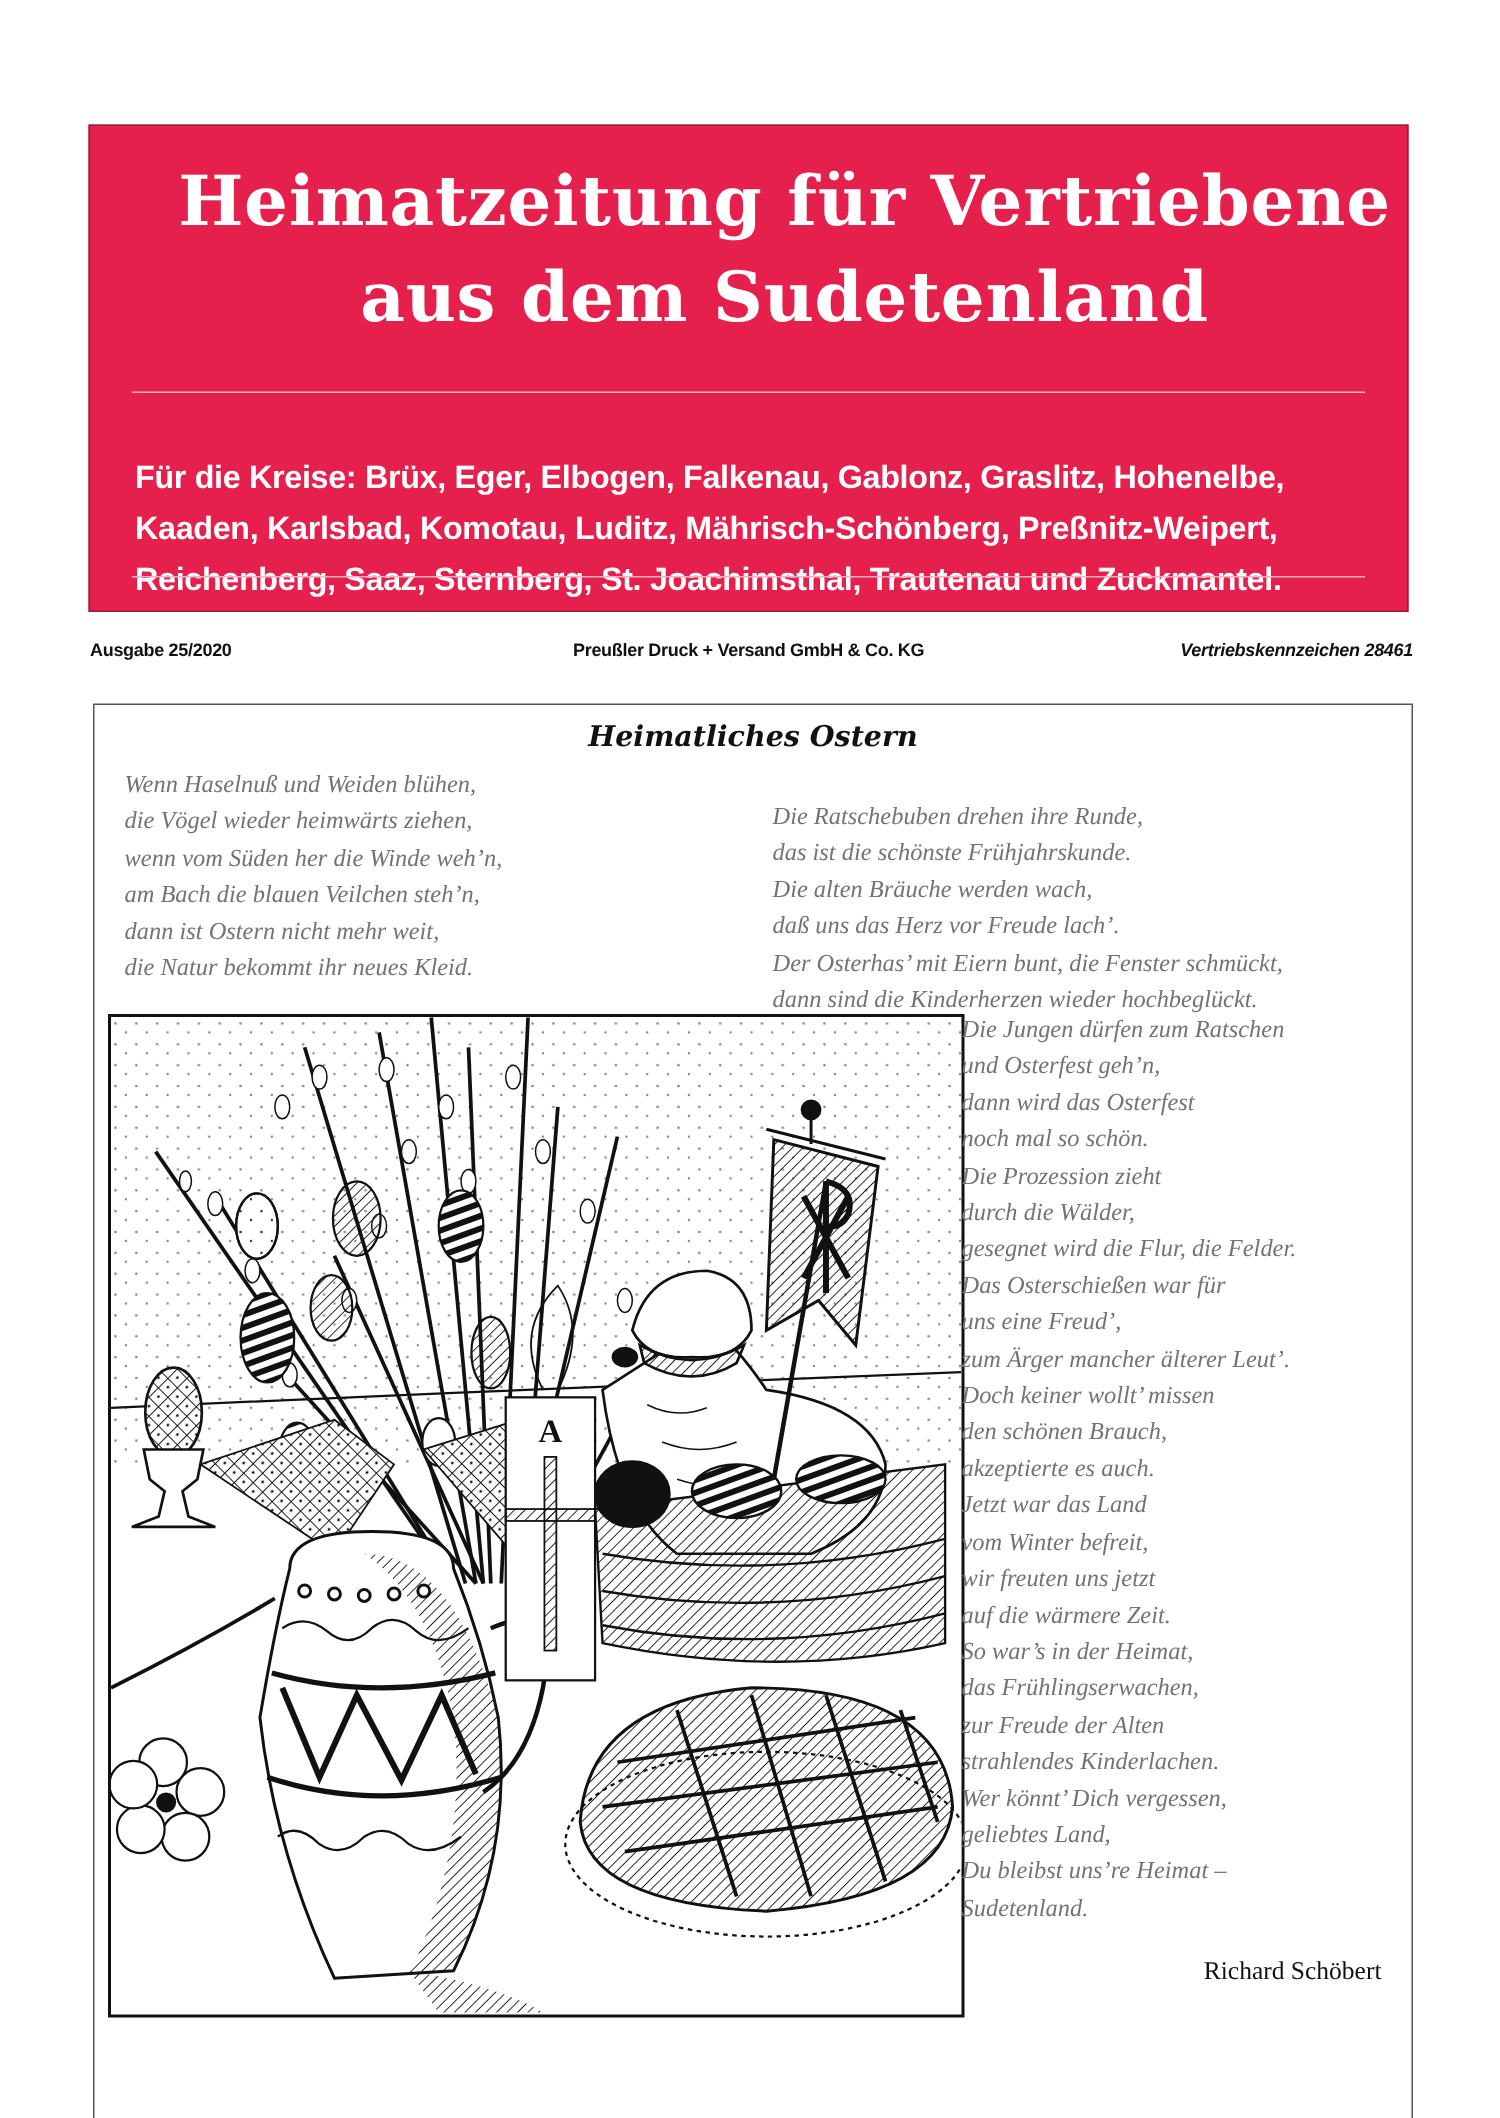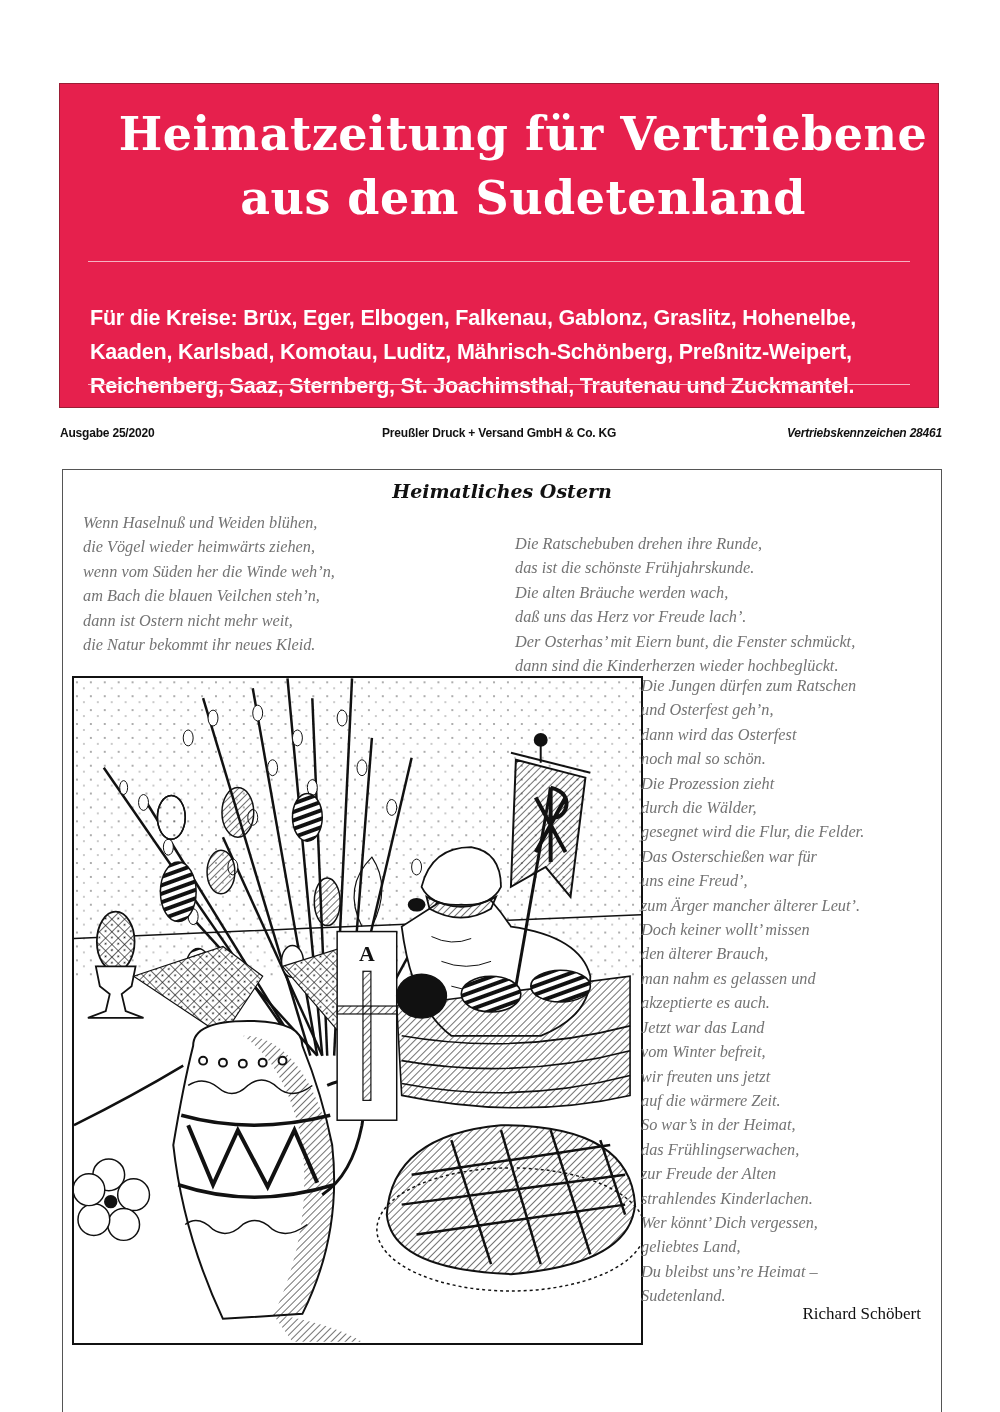--- a/index.html
+++ b/index.html
@@ -261,22 +261,21 @@
     <span class="line">und Osterfest geh’n,</span>
     <span class="line">dann wird das Osterfest</span>
     <span class="line">noch mal so schön.</span>
     <span class="line">Die Prozession zieht</span>
     <span class="line">durch die Wälder,</span>
     <span class="line">gesegnet wird die Flur, die Felder.</span>
     <span class="line">Das Osterschießen war für</span>
     <span class="line">uns eine Freud’,</span>
     <span class="line">zum Ärger mancher älterer Leut’.</span>
     <span class="line">Doch keiner wollt’ missen</span>
-    <span class="line">den älterer Brauch,</span>
-    <span class="line">man nahm es gelassen und</span>
+    <span class="line">den schönen Brauch,</span>
     <span class="line">akzeptierte es auch.</span>
     <span class="line">Jetzt war das Land</span>
     <span class="line">vom Winter befreit,</span>
     <span class="line">wir freuten uns jetzt</span>
     <span class="line">auf die wärmere Zeit.</span>
     <span class="line">So war’s in der Heimat,</span>
     <span class="line">das Frühlingserwachen,</span>
     <span class="line">zur Freude der Alten</span>
     <span class="line">strahlendes Kinderlachen.</span>
     <span class="line">Wer könnt’ Dich vergessen,</span>

